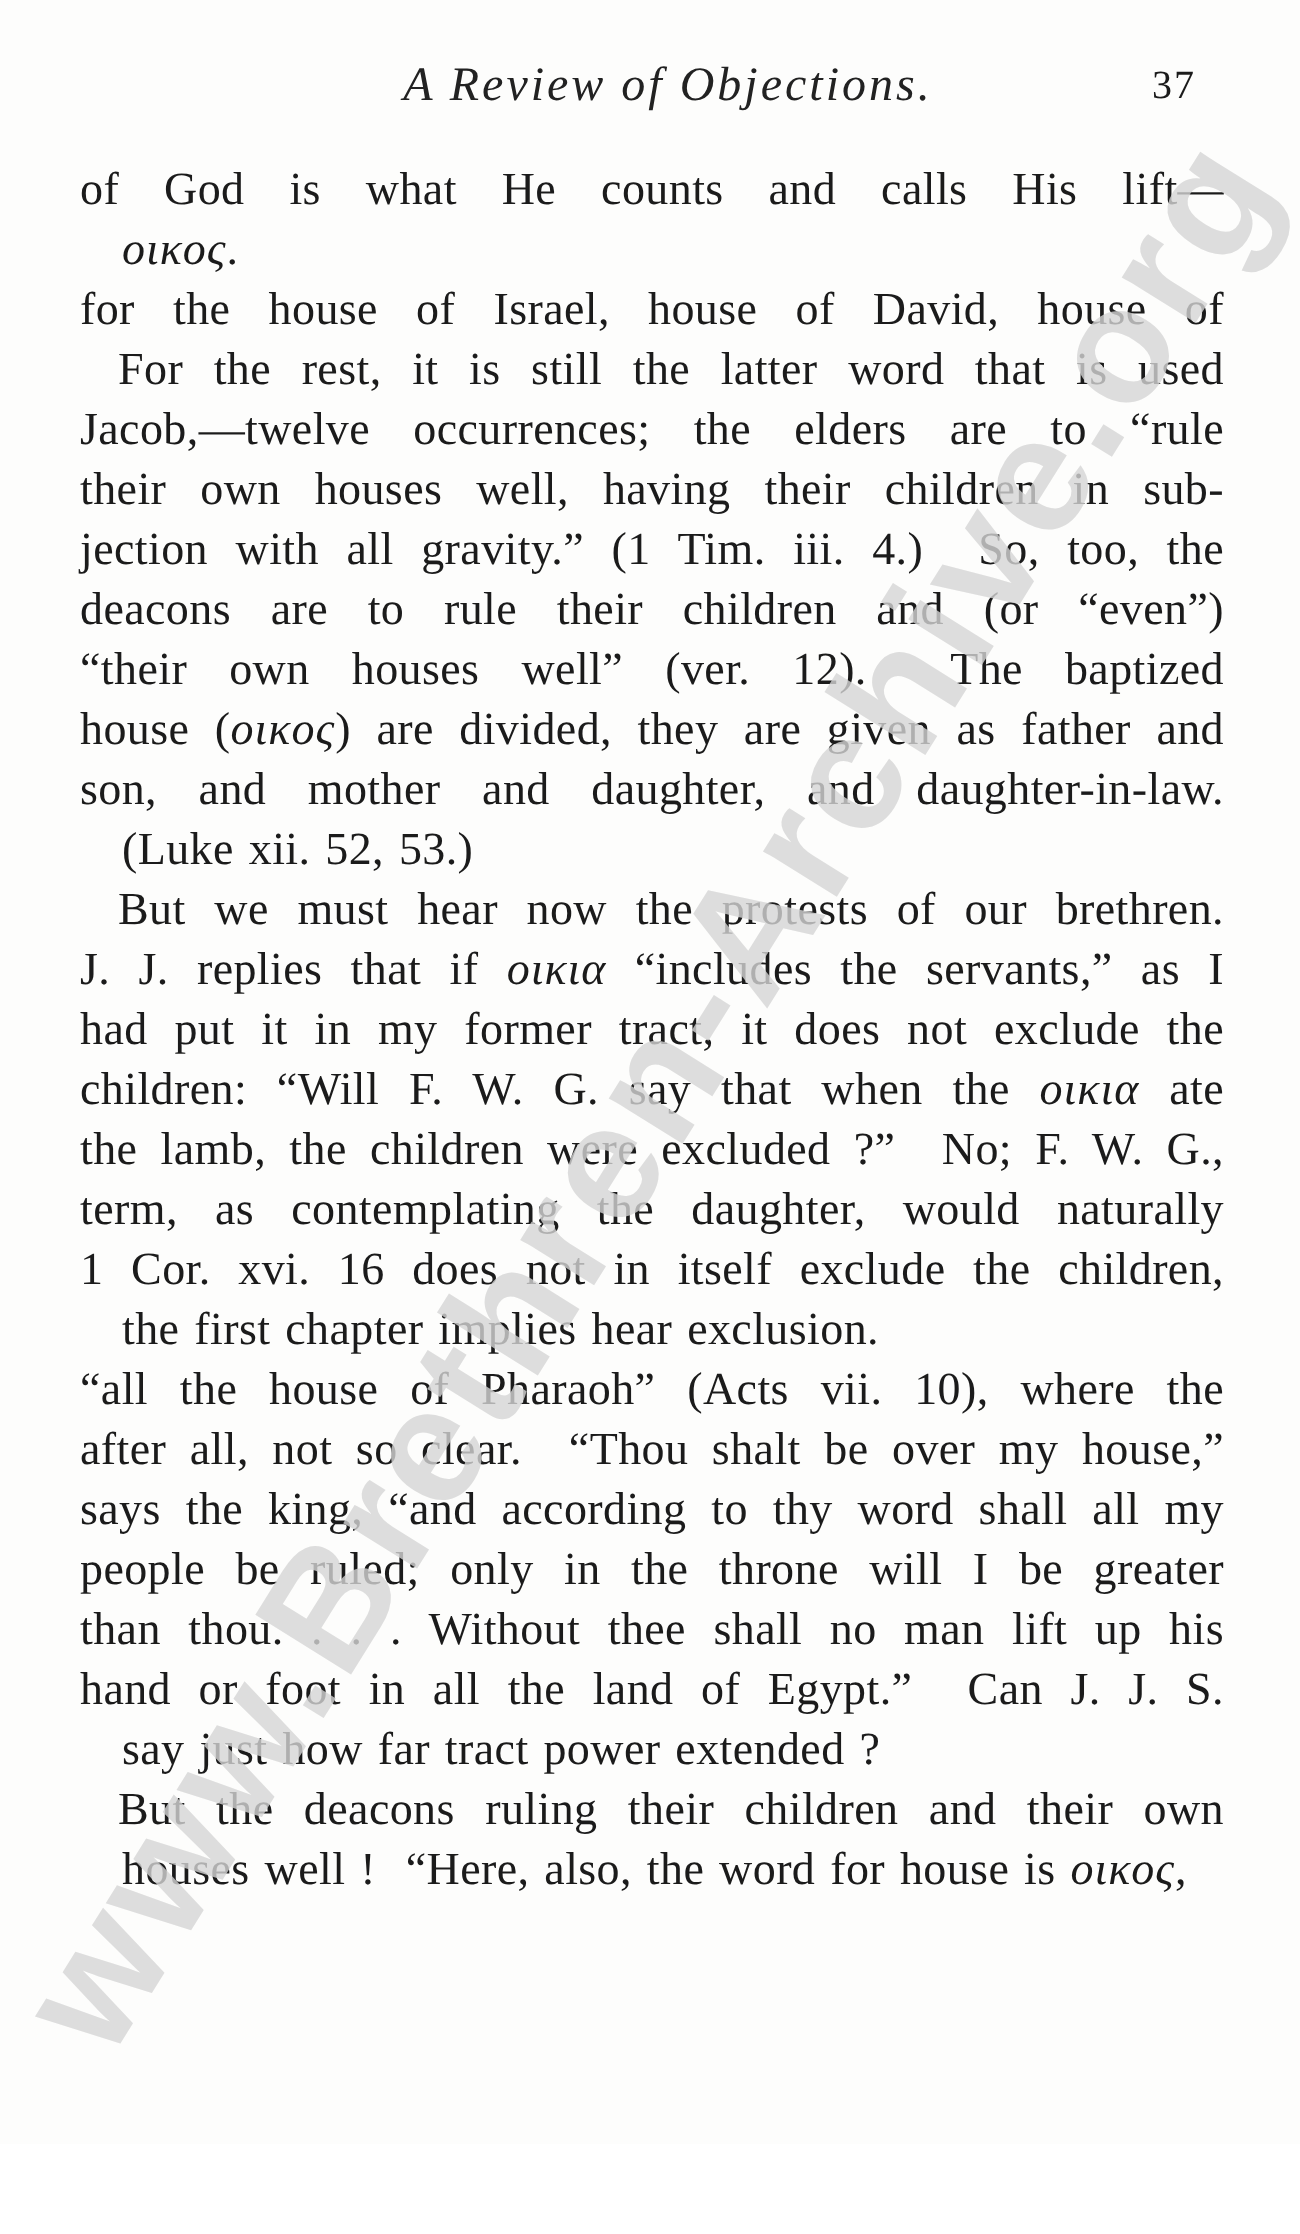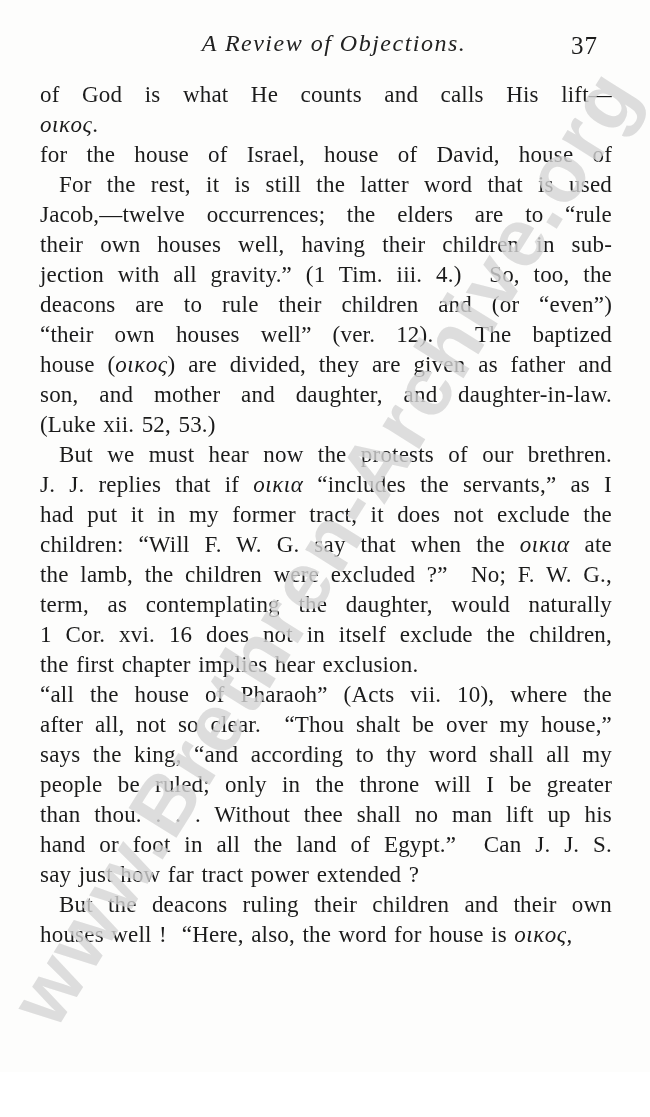--- a/index.html
+++ b/index.html
@@ -21,40 +21,40 @@
     text-align: center;
     padding-left: 16px;
     font-style: italic;
     font-size: 24px;
     letter-spacing: 1.5px;
     color: #222;
   }
   .page-number {
     position: absolute;
     right: 14px; top: 2px;
-    font-size: 25px;
+    font-size: 20px;
     letter-spacing: 1px;
   }
   .body-text {
     position: absolute;
     top: 80px; left: 40px;
     width: 572px;
     font-size: 23px;
     line-height: 30px;
     word-spacing: 1.5px;
     letter-spacing: 0.2px;
     z-index: 1;
   }
   .para { margin: 0; }
   .line {
     text-align: justify;
     text-align-last: justify;
     white-space: normal;
   }
-  .line.last { text-align: left; text-align-last: left; }
+  .line.last { text-align: left; text-align-last: left; margin-left: 21px; }
   .line.first { text-indent: 19px; }
   .gk { font-style: italic; letter-spacing: 0.5px; }
   .watermark {
     position: absolute;
     left: 50%; top: 51%;
     transform: translate(-50%, -50%) rotate(-58deg);
     font-family: "Liberation Sans", sans-serif;
     font-weight: bold;
     font-size: 82px;
     letter-spacing: 3px;

